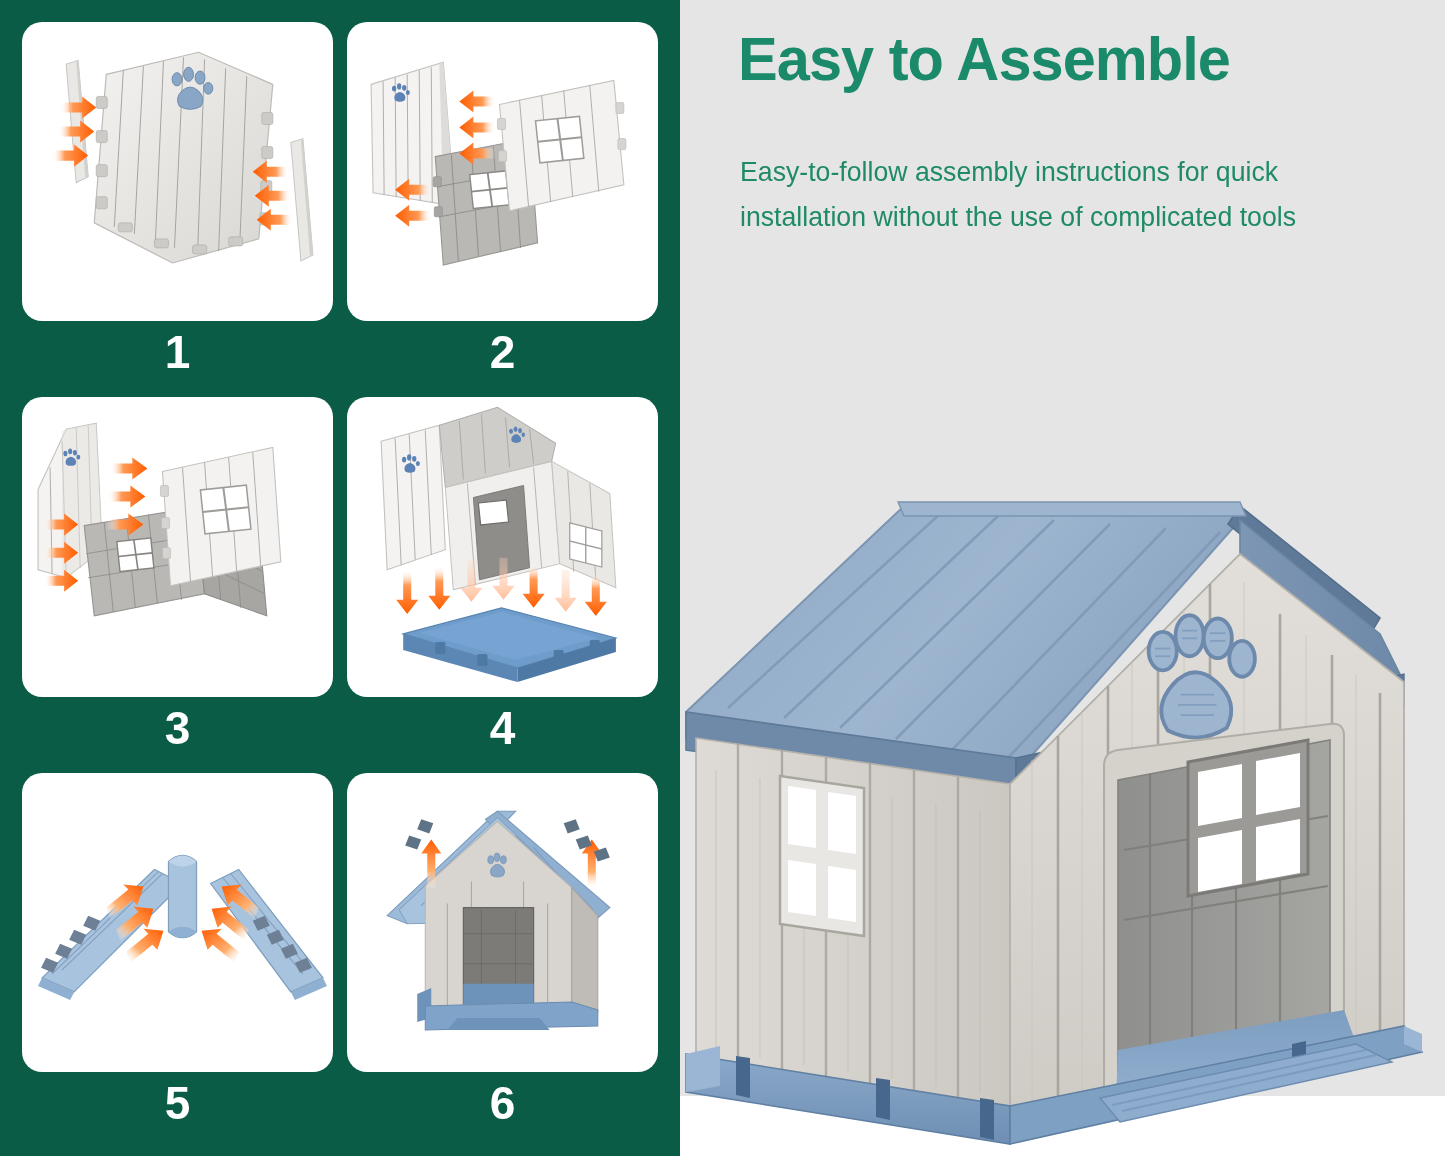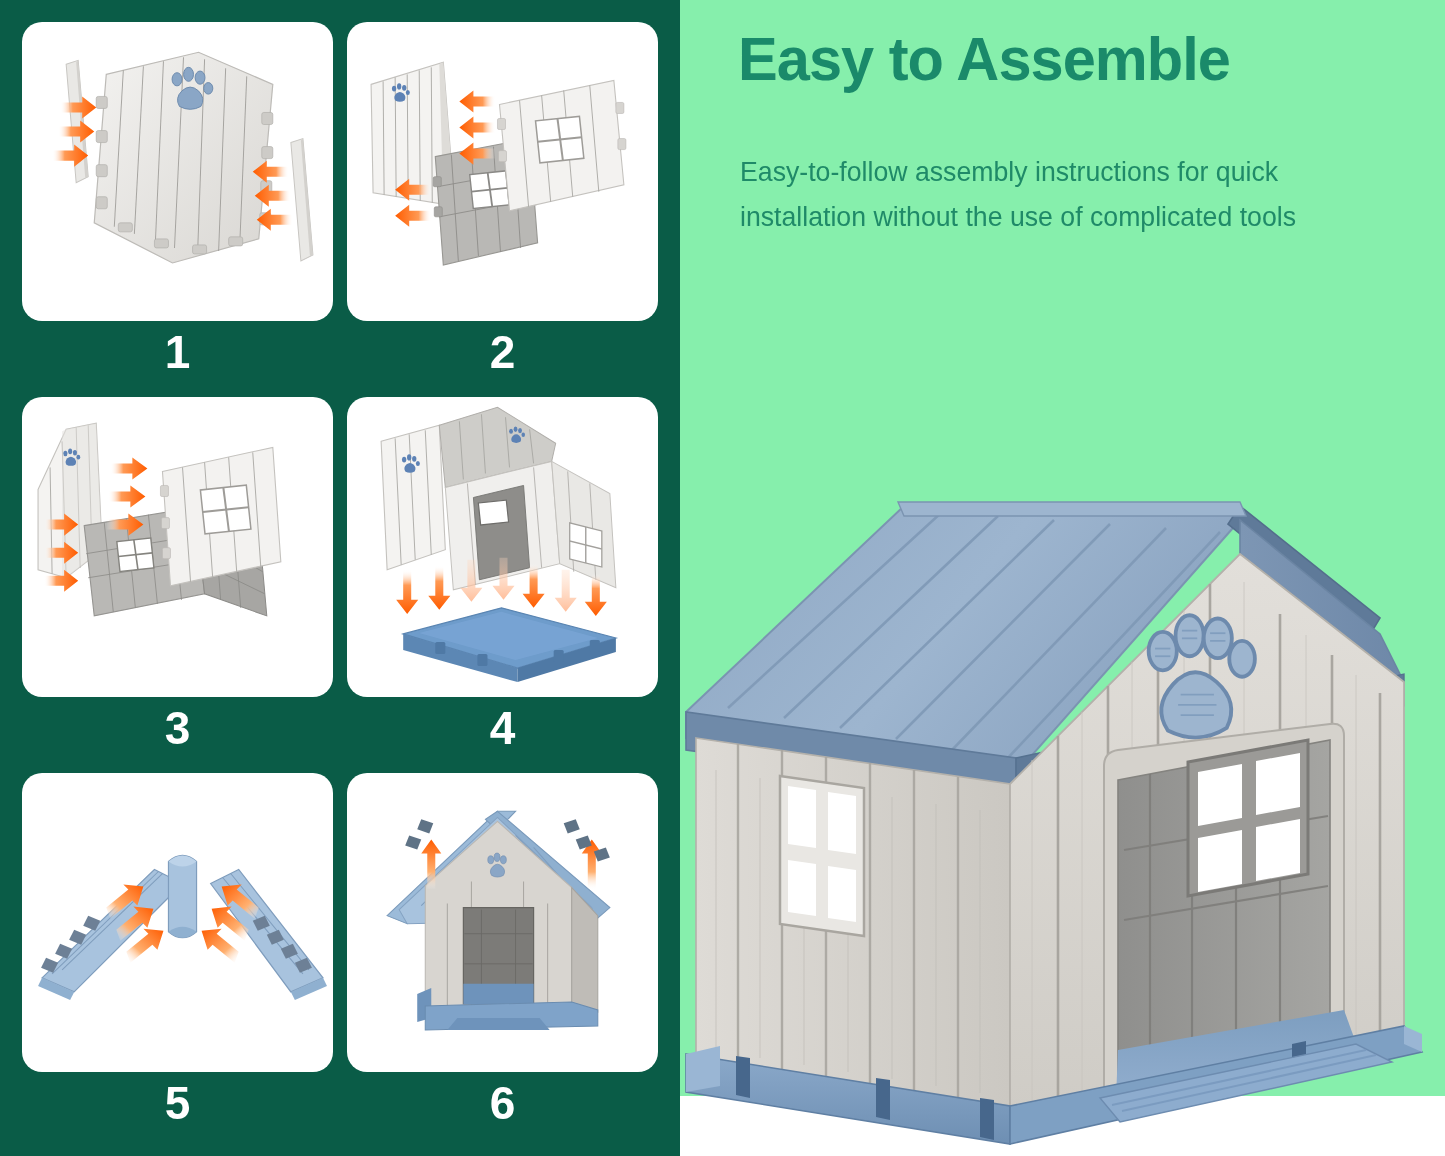--- a/index.html
+++ b/index.html
@@ -44,21 +44,21 @@
     font-weight:bold;
     letter-spacing:0px;
     line-height:1;
     font-family:"Liberation Sans", sans-serif;
   }
   .step-svg{display:block;width:100%;height:100%;}
 
   
   #right-pane{
     position:absolute;left:680px;top:0;width:765px;height:1096px;
-    background:#86efac;
+    background:#e5e5e5;
   }
   #headline{
     position:absolute;left:58px;top:26px;width:700px;
     font-size:62px;
     font-weight:bold;
     color:var(--title,#1a8a6a);
     line-height:1.05;
     letter-spacing:-1px;
     font-family:"Liberation Sans", sans-serif;
     white-space:nowrap;

